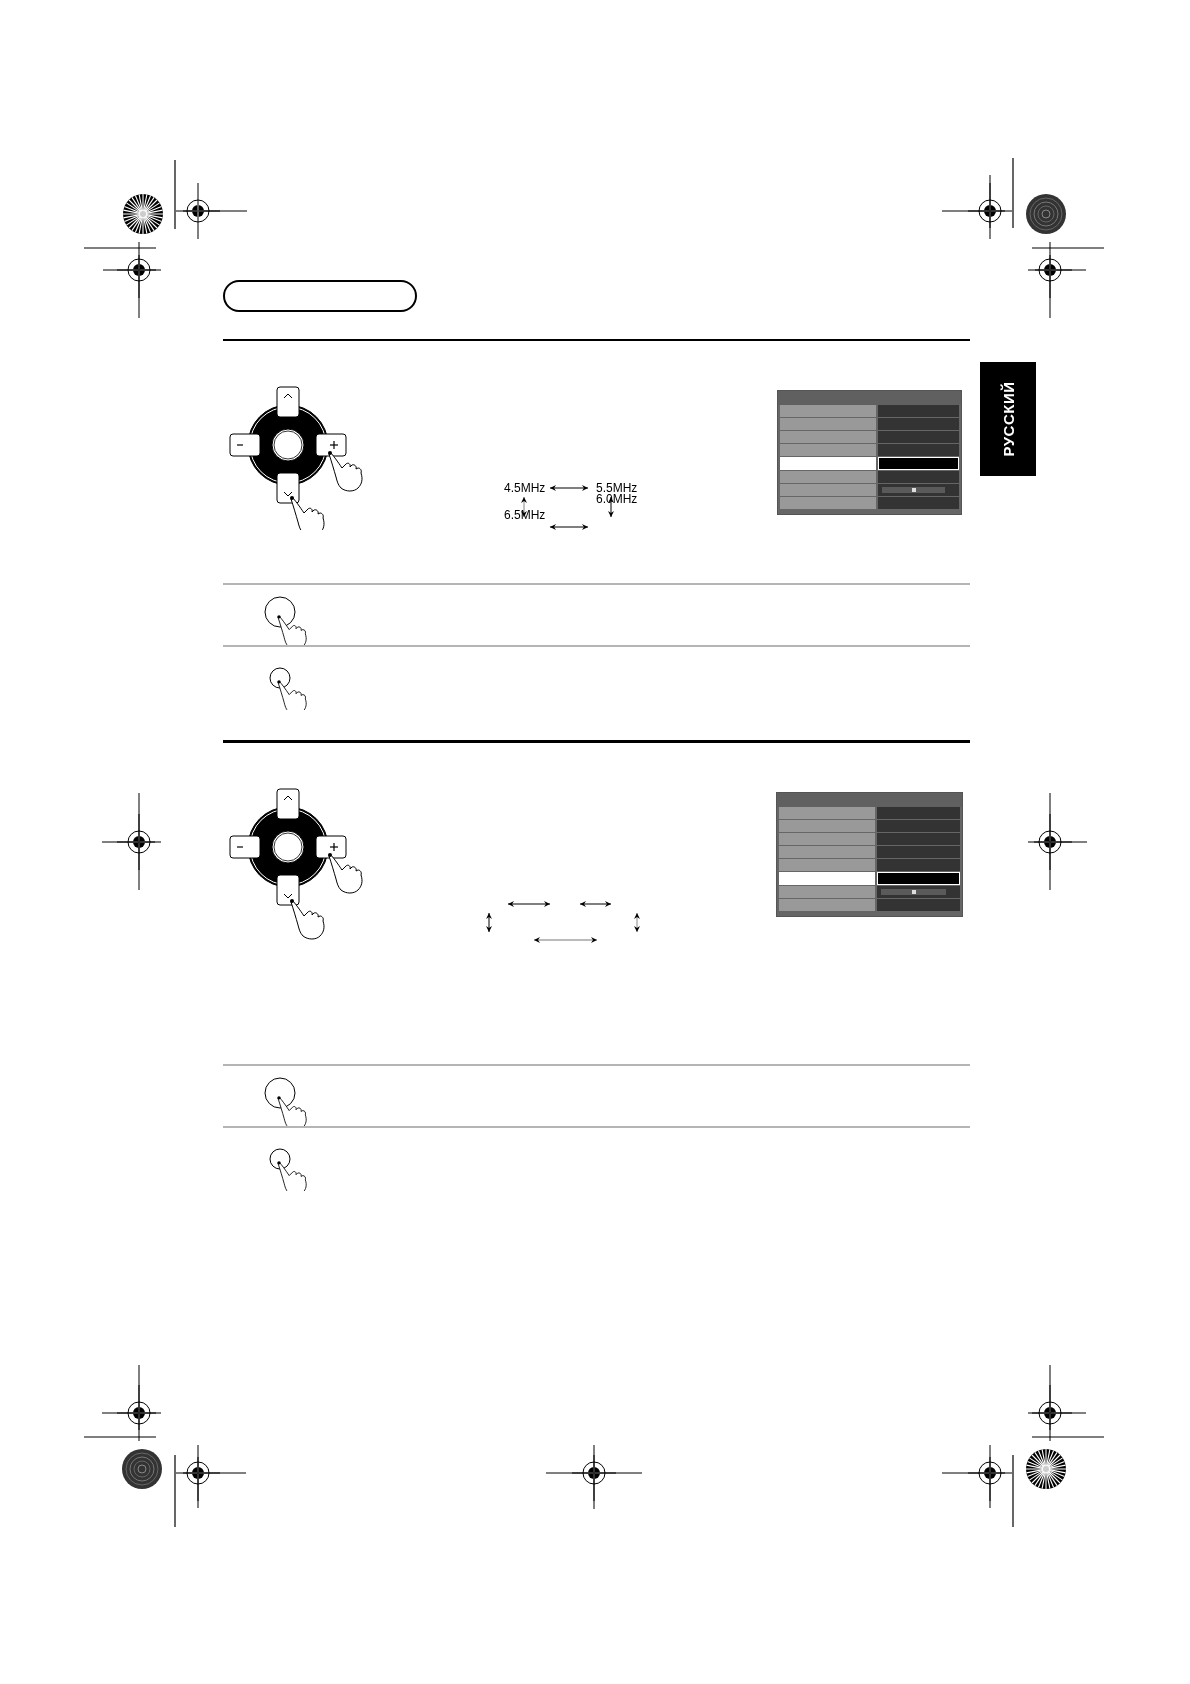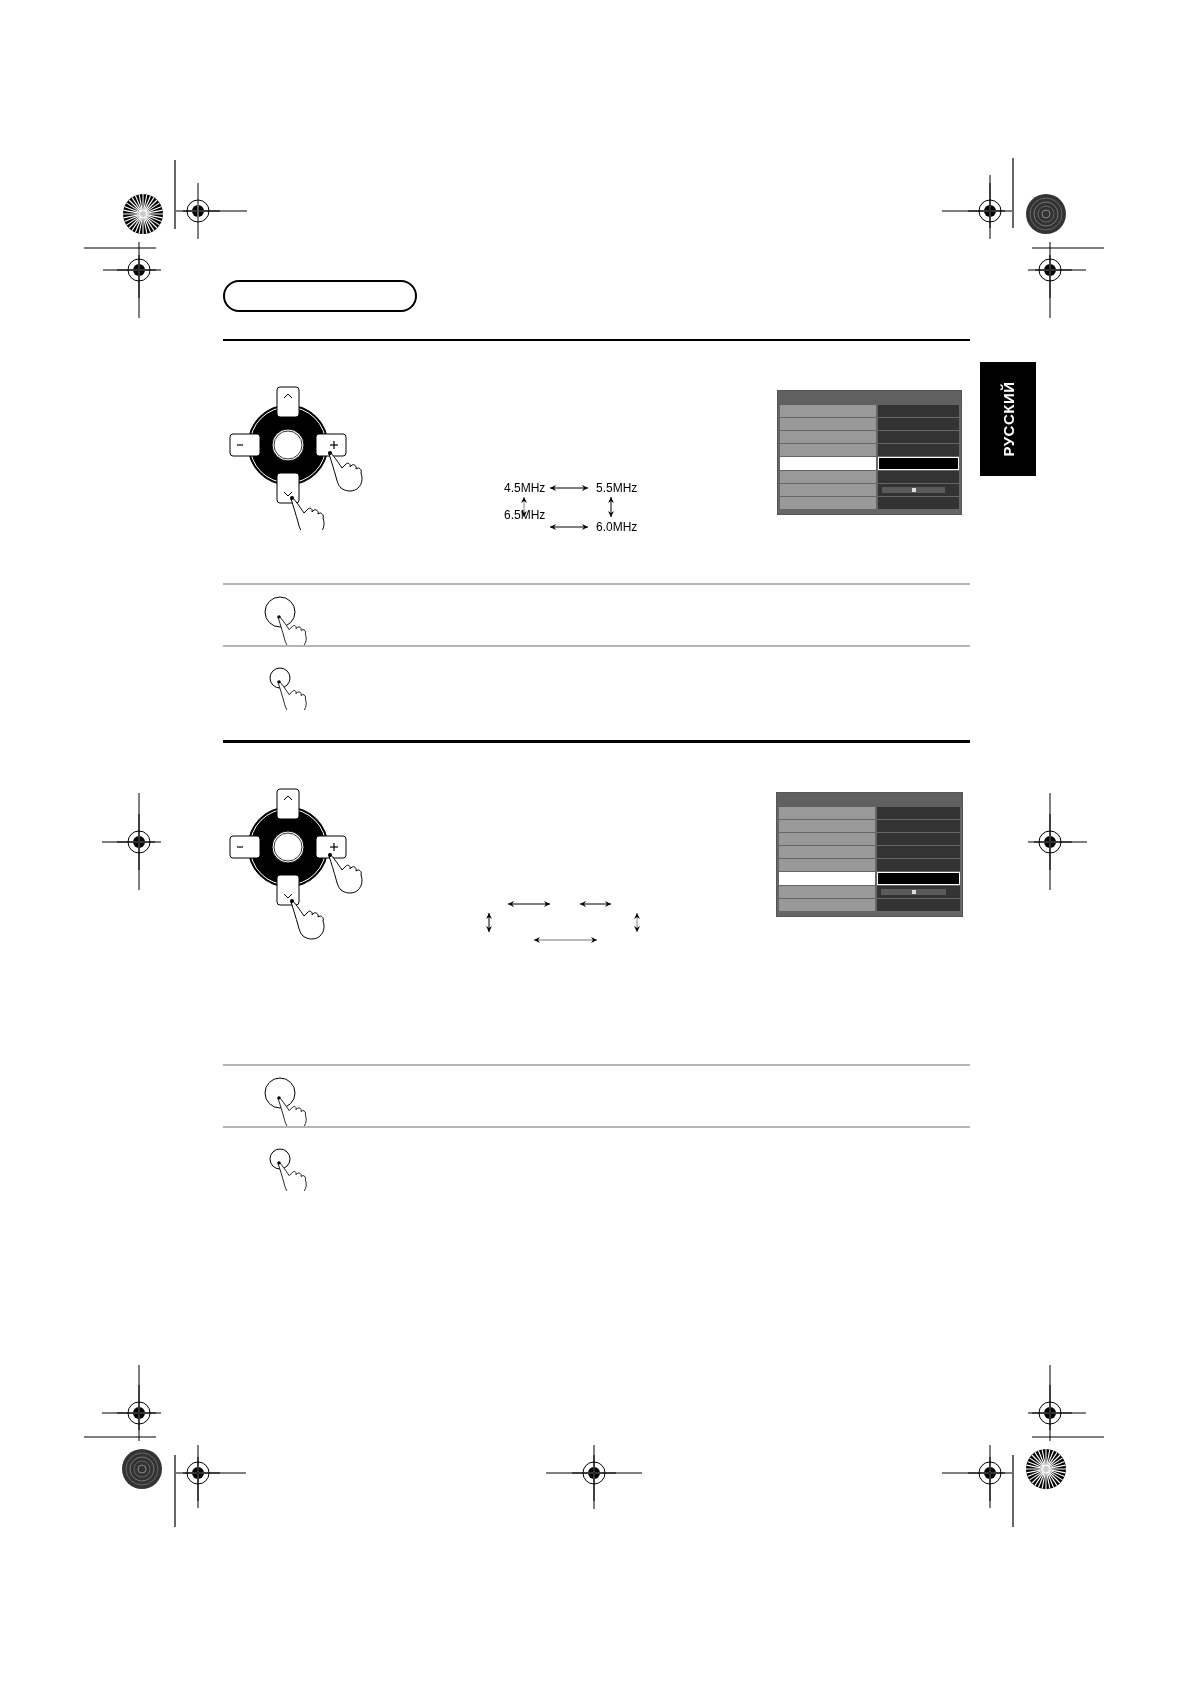--- a/index.html
+++ b/index.html
@@ -162,21 +162,21 @@
       <use href="#hand"></use>
     </g>
   <g transform="translate(74,117)">
       <use href="#hand"></use>
     </g>
 </svg>
 
 <div>
   <span class="freq" style="left:504px;top:481px">4.5MHz</span>
   <span class="freq" style="left:596px;top:481px">5.5MHz</span>
-  <span class="freq" style="left:596px;top:520px">6.0MHz</span>
+  <span class="freq" style="left:596px;top:492px">6.0MHz</span>
   <span class="freq" style="left:504px;top:508px">6.5MHz</span>
   <svg class="abs" style="left:480px;top:470px" width="180" height="70">
     <line x1="70" y1="18" x2="108" y2="18" stroke="#000" stroke-width="1" marker-end="url(#ah)" marker-start="url(#ahs)"></line>
     <line x1="70" y1="57" x2="108" y2="57" stroke="#000" stroke-width="1" marker-end="url(#ah)" marker-start="url(#ahs)"></line>
     <line x1="44" y1="27" x2="44" y2="47" stroke="#888" stroke-width="1" marker-end="url(#ah)" marker-start="url(#ahs)"></line>
     <line x1="131" y1="27" x2="131" y2="47" stroke="#000" stroke-width="1" marker-end="url(#ah)" marker-start="url(#ahs)"></line>
   </svg>
 </div>
 
 <div class="osd" style="left:777px;top:390px;width:185px;height:125px;">

